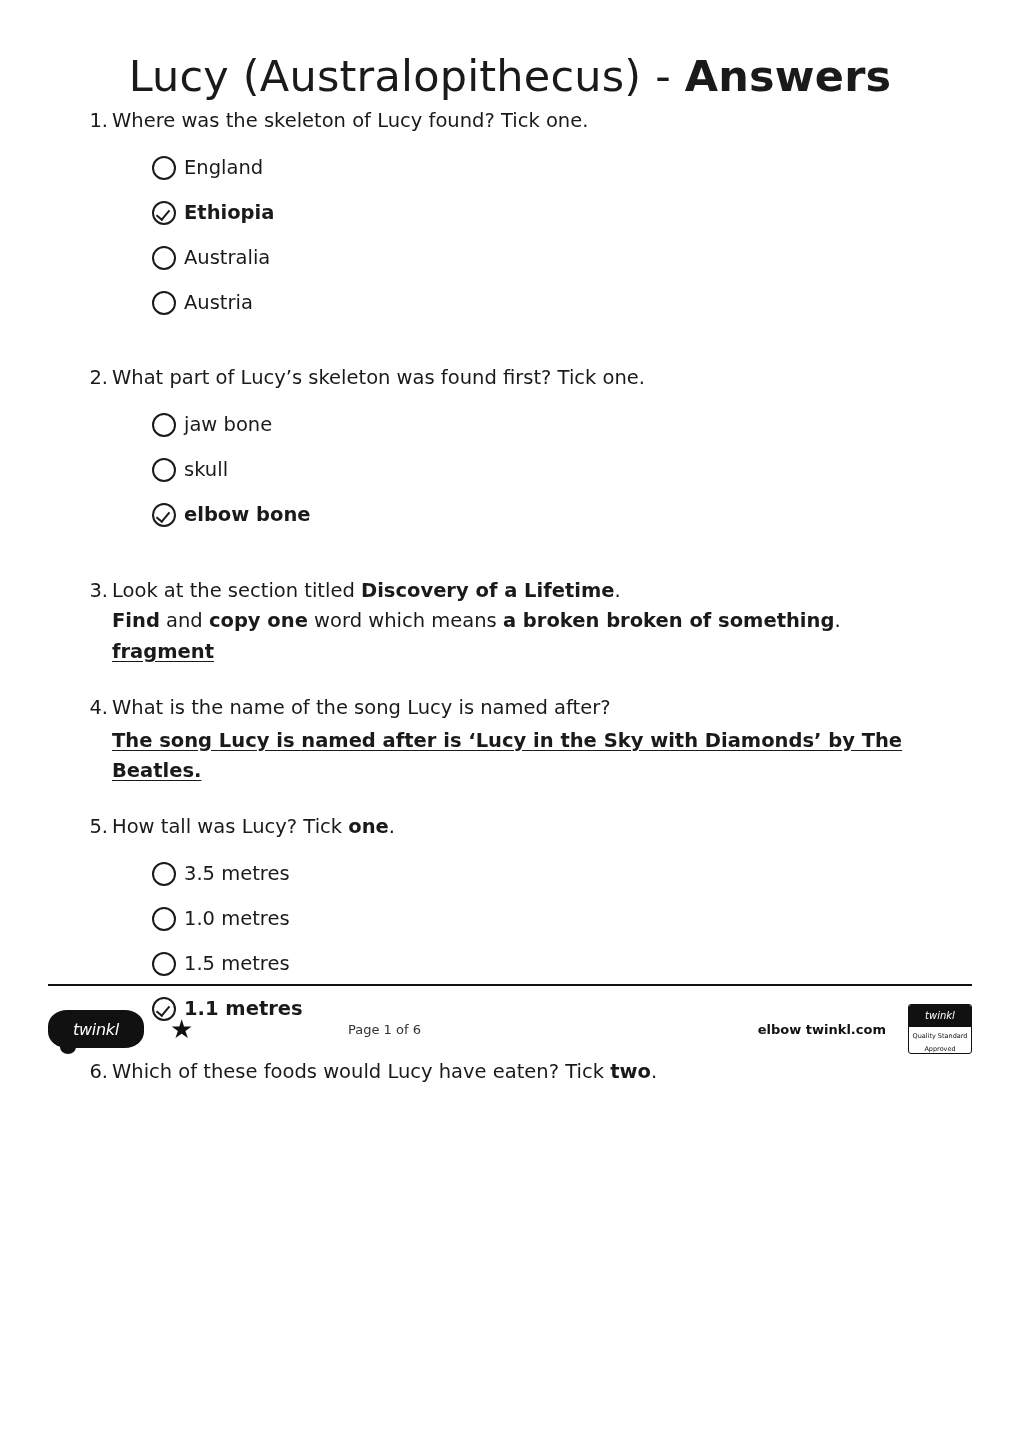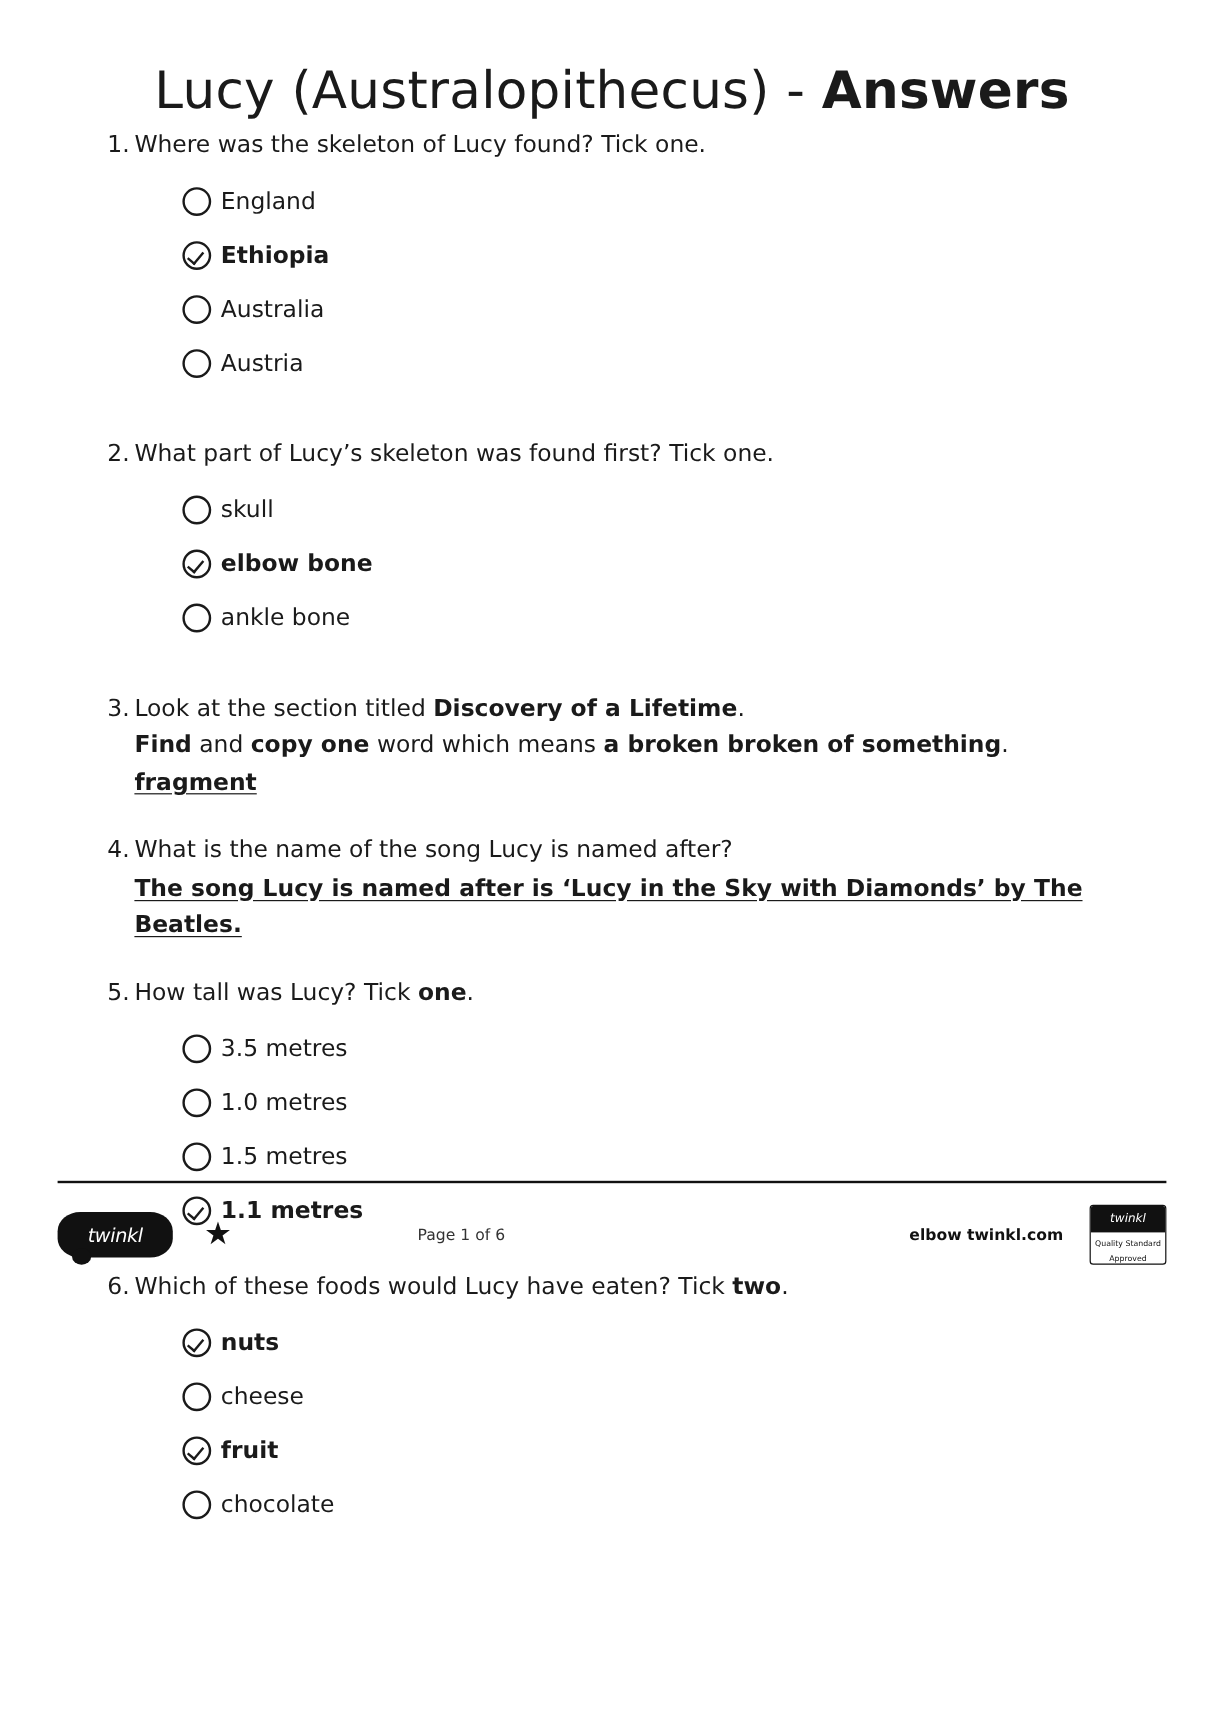--- a/index.html
+++ b/index.html
@@ -239,29 +239,29 @@
     </li>
 
     <div class="spacer-lg"></div>
 
     <li class="q">
       <span class="num">2.</span>
       <span class="qtext">What part of Lucy’s skeleton was found first? Tick one.</span>
       <ul class="options">
         <li class="opt">
           <span class="bubble"></span>
+          <span class="opt-label">jaw bone</span>
+        </li>
+        <li class="opt">
+          <span class="bubble"></span>
           <span class="opt-label">skull</span>
         </li>
         <li class="opt correct">
           <span class="bubble ticked"></span>
           <span class="opt-label">elbow bone</span>
-        </li>
-        <li class="opt">
-          <span class="bubble"></span>
-          <span class="opt-label">ankle bone</span>
         </li>
       </ul>
     </li>
 
     <div class="spacer-lg"></div>
 
     <li class="q">
       <span class="num">3.</span>
       <span class="qtext">
         <span>Look at the section titled </span><b>Discovery of a Lifetime</b><span>.</span>
@@ -305,38 +305,20 @@
           <span class="opt-label">1.1 metres</span>
         </li>
       </ul>
     </li>
 
     <div class="spacer-md"></div>
 
     <li class="q">
       <span class="num">6.</span>
       <span class="qtext"><span>Which of these foods would Lucy have eaten? Tick </span><b>two</b><span>.</span></span>
-      <ul class="options">
-        <li class="opt correct">
-          <span class="bubble ticked"></span>
-          <span class="opt-label">nuts</span>
-        </li>
-        <li class="opt">
-          <span class="bubble"></span>
-          <span class="opt-label">cheese</span>
-        </li>
-        <li class="opt correct">
-          <span class="bubble ticked"></span>
-          <span class="opt-label">fruit</span>
-        </li>
-        <li class="opt">
-          <span class="bubble"></span>
-          <span class="opt-label">chocolate</span>
-        </li>
-      </ul>
     </li>
 
   </ul>
 
   <div class="footer">
     <div class="footer-left">
       <div class="twinkl-logo">
         <span>twinkl</span>
       </div>
       <div class="star">★</div>

